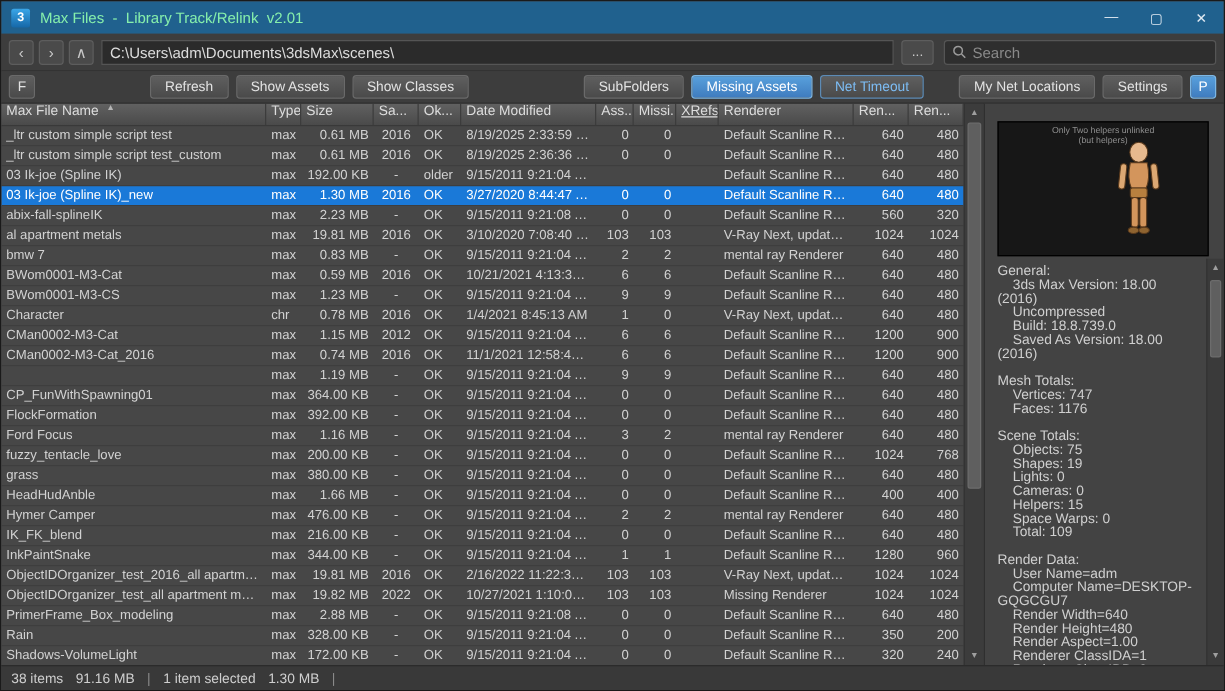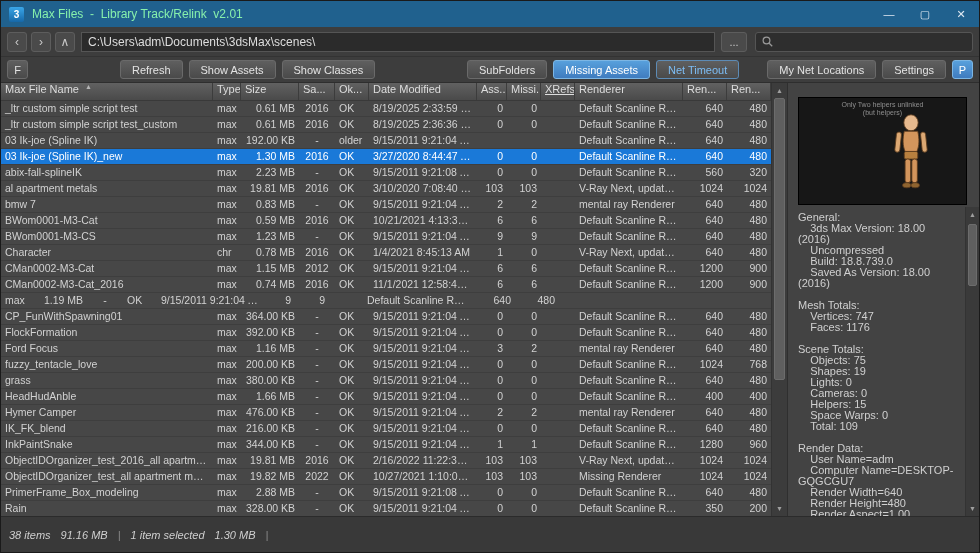--- a/index.html
+++ b/index.html
@@ -38,21 +38,21 @@
   .gap-f { margin-right:86px; }
   .push-right { margin-left:auto; }
   .gap-net { margin-left:22px; }
   
   .main { flex:1; display:flex; min-height:0; }
   .table-wrap { width:770px; flex:none; display:flex; flex-direction:column; background:#464646; overflow:hidden; }
   .thead { height:18px; flex:none; display:flex; background:linear-gradient(#616161,#4a4a4a); border-bottom:1px solid #393939; }
   .th { font-size:11px; color:#ddd; display:flex; align-items:flex-start; padding:0 4px; border-right:1px solid #3c3c3c; overflow:hidden; white-space:nowrap; }
   .sort-ind { font-size:7px; color:#b5b5b5; margin-left:6px; }
   .tbody { flex:1; overflow:hidden; }
-  .tr { height:16px; display:flex; background:#474747; border-bottom:1px solid #3e3e3e; }
+  .tr { height:16px; display:flex; background:#474747; border-bottom:1px solid #3e3e3e;justify-content:flex-end; }
   .tr.selected { background:#1a79d8; }
   .tr.selected .td { color:#fff; }
   .td { font-size:10.5px; color:#d2d2d2; line-height:15px; padding:0 4px; white-space:nowrap; overflow:hidden; text-overflow:ellipsis; }
   .c0{width:212px;} .c1{width:28px;} .c2{width:58px;text-align:right;} .c3{width:36px;text-align:center;}
   .c4{width:34px;} .c5{width:108px;} .c6{width:30px;text-align:right;} .c7{width:34px;text-align:right;}
   .c8{width:34px;text-decoration:underline;} .c9{width:108px;} .c10{width:44px;text-align:right;} .c11{width:44px;text-align:right;}
   
   .vscroll { width:16px; flex:none; background:#3c3c3c; border-left:1px solid #333; display:flex; flex-direction:column; }
   .scroll-arrow { height:15px; flex:none; color:#9f9f9f; font-size:7px; display:flex; align-items:center; justify-content:center; }
   .scroll-track { flex:1; position:relative; }
@@ -61,21 +61,21 @@
   .thumb-details { top:2px; height:62px; }
   
   .details { flex:1; background:#434343; border-left:1px solid #2f2f2f; display:flex; flex-direction:column; min-width:0; }
   .thumb-box { margin:14px 12px 2px 10px; height:108px; background:#171717; border:1px solid #000; position:relative; flex:none; overflow:hidden; }
   .thumb-caption { position:absolute; top:3px; left:0; right:0; text-align:center; font-size:7px; line-height:8px; color:#8f8f8f; white-space:pre-wrap; }
   .thumb-fig { position:absolute; right:28px; bottom:5px; }
   .details-body { flex:1; display:flex; min-height:0; }
   .details-info { flex:1; min-width:0; padding:5px 2px 0 10px; font-size:11px; line-height:11px; color:#d0d0d0; white-space:pre-wrap; overflow:hidden; }
   .details-scroll { width:14px; flex:none; background:#3a3a3a; border-left:1px solid #333; display:flex; flex-direction:column; }
   
-  .statusbar { height:36px; flex:none; background:#393939; border-top:1px solid #2b2b2b; display:flex; align-items:center; padding:0 8px; color:#cfcfcf; font-size:11px; gap:10px;font-style:italic; }
+  .statusbar { height:20px; flex:none; background:#393939; border-top:1px solid #2b2b2b; display:flex; align-items:center; padding:0 8px; color:#cfcfcf; font-size:11px; gap:10px; }
   .status-sep { color:#8a8a8a; }
 </style>
 </head>
 <body>
 
 <div class="window">
 
   <div class="titlebar">
     <div class="app-icon">3</div>
     <div class="title">Max Files  -  Library Track/Relink  v2.01</div>
@@ -92,20 +92,21 @@
     <div class="nav-btn">∧</div>
     <input class="path-input" value="C:\Users\adm\Documents\3dsMax\scenes\" style="">
     <div class="dots-btn">...</div>
     <div class="search-box">
       <span style="display:flex;">
         <svg width="11" height="11" viewBox="0 0 11 11">
             <circle cx="4.5" cy="4.5" r="3.4" stroke="#9a9a9a" stroke-width="1.2" fill="none"></circle>
             <line x1="7.2" y1="7.2" x2="10.2" y2="10.2" stroke="#9a9a9a" stroke-width="1.3"></line>
           </svg>
       </span>
+      <input placeholder="Search" style="">
     </div>
   </div>
 
   <div class="toolbar">
     <div class="btn btn-square gap-f">F</div>
     <div class="btn">Refresh</div>
     <div class="btn">Show Assets</div>
     <div class="btn">Show Classes</div>
     <div class="btn push-right">SubFolders</div>
     <div class="btn btn-primary">Missing Assets</div>

